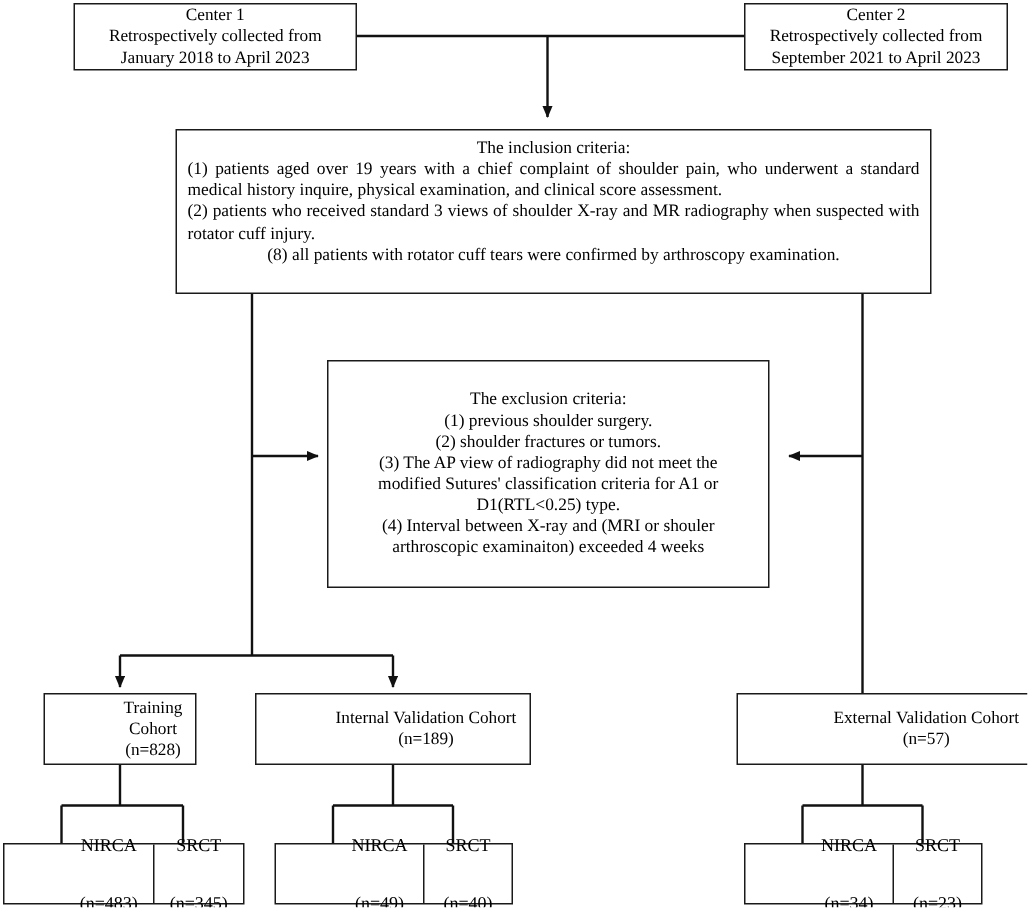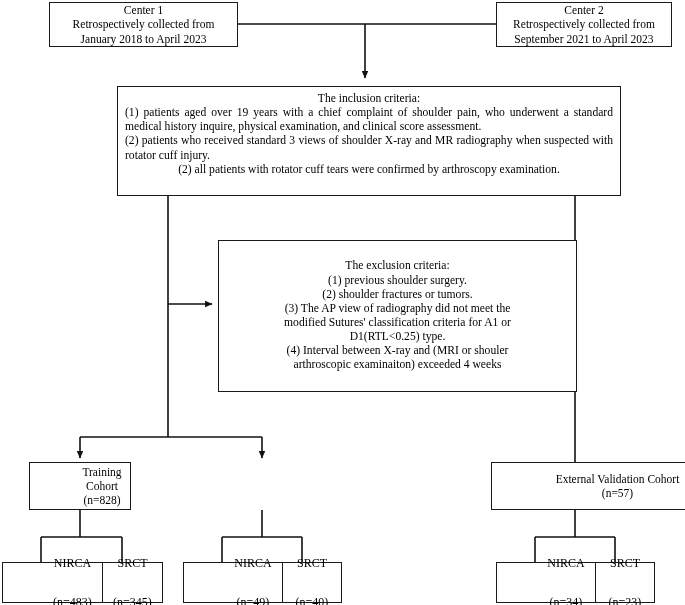--- a/index.html
+++ b/index.html
@@ -99,39 +99,43 @@
     <p>Center 2</p>
     <p>Retrospectively collected from</p>
     <p>September 2021 to April 2023</p>
   </div>
 
   <div class="box crit" style="left:117px;top:86px;width:504px;height:110px;
        align-items:center;justify-content:flex-start;padding:5px 7px 4px 7px;">
     <span class="crit-title">The inclusion criteria:</span>
     <span class="crit-body">(1) patients aged over 19 years with a chief complaint of shoulder pain, who underwent a standard medical history inquire, physical examination, and clinical score assessment.</span>
     <span class="crit-body">(2) patients who received standard 3 views  of shoulder X-ray and MR radiography when suspected with rotator cuff injury.</span>
-    <span class="crit-body" style="text-align:left;">(2) all patients with rotator cuff tears were confirmed by arthroscopy examination.</span>
+    <span class="crit-body" style="text-align:left;">(8) all patients with rotator cuff tears were confirmed by arthroscopy examination.</span>
   </div>
 
-  <div class="box excl" style="left:218px;top:240px;width:359px;height:152px;padding:4px 6px;">
+  <div class="box excl" style="left:218px;top:240px;width:295px;height:152px;padding:4px 6px;">
     <p>The exclusion criteria:</p>
     <p>(1) previous shoulder surgery.</p>
     <p>(2) shoulder fractures or tumors.</p>
     <p>(3) The AP view of radiography did not meet the</p>
     <p>modified Sutures' classification criteria for A1 or</p>
     <p>D1(RTL&lt;0.25) type.</p>
     <p>(4) Interval between X-ray and (MRI or shouler</p>
     <p>arthroscopic examinaiton) exceeded 4 weeks</p>
   </div>
 
   <div class="box cohort" style="left:29px;top:462px;width:102px;height:48px;">
     <p>Training Cohort</p>
     <p>(n=828)</p>
   </div>
 
+  <div class="box cohort" style="left:170px;top:462px;width:184px;height:48px;">
+    <p>Internal Validation Cohort</p>
+    <p>(n=189)</p>
+  </div>
 
   <div class="box cohort" style="left:491px;top:462px;width:209px;height:48px;">
     <p>External Validation Cohort</p>
     <p>(n=57)</p>
   </div>
 
   <div class="split leaf" style="left:2px;top:562px;width:161px;height:41px;">
     <div>
       <p>NIRCA</p>
       <p>(n=483)</p>

